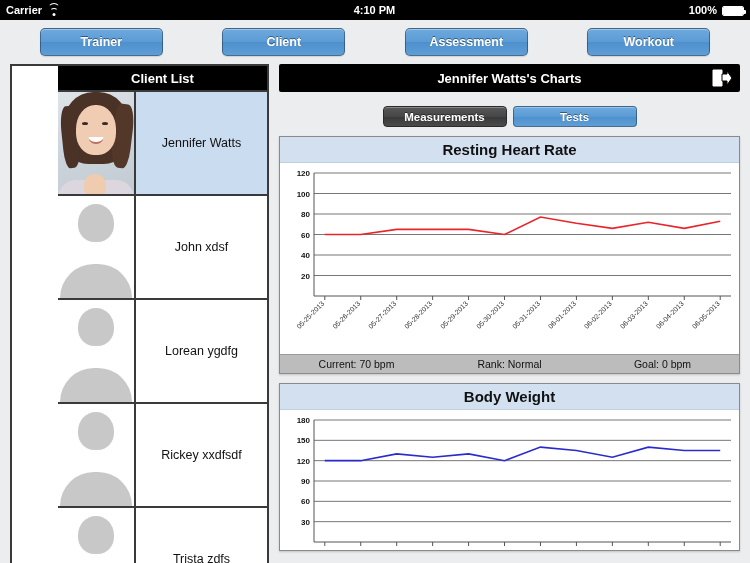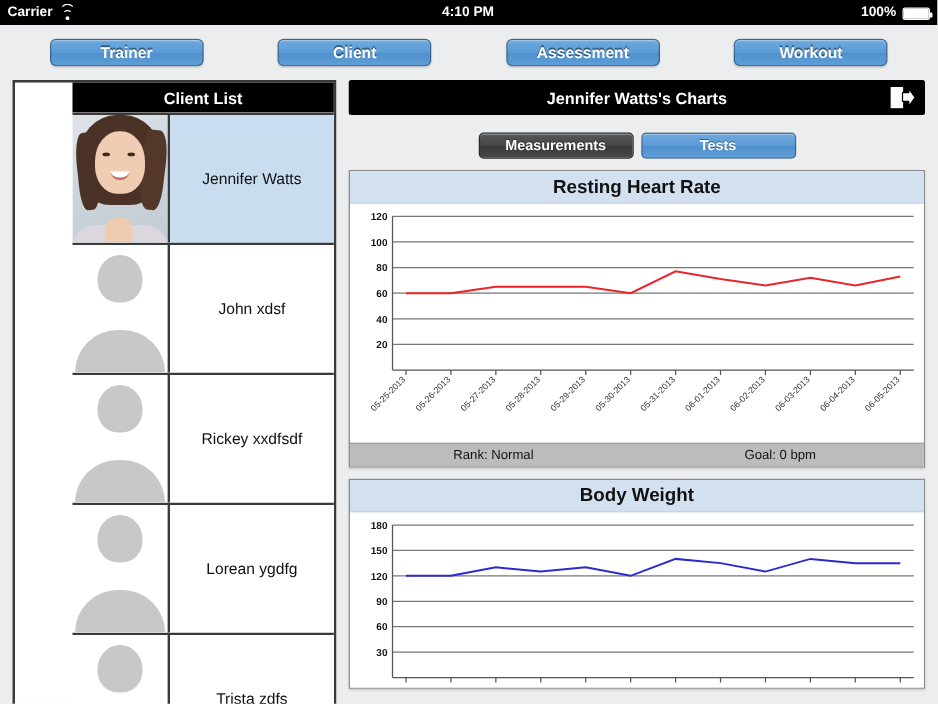--- a/index.html
+++ b/index.html
@@ -36,21 +36,21 @@
     width: 2px; height: 4px; background: #fff; border-radius: 0 1px 1px 0;
   }
   .battery span { display: block; height: 100%; background: #fff; border-radius: 1px; }
 
   
   .topnav {
     height: 44px; display: flex; align-items: center;
     justify-content: space-around; padding: 0 10px; background: #ebedef;
   }
   .nav-btn {
-    width: 123px; height: 22px; border-radius: 5px;
+    width: 123px; height: 28px; border-radius: 5px;
     color: #fff; font-size: 12.5px; font-weight: bold;
     display: flex; align-items: center; justify-content: center;
     text-shadow: 0 -1px 0 rgba(0,0,0,.45);
     border: 1px solid rgba(0,0,0,.35);
     background: linear-gradient(to bottom, #6ea9dd 0%, #5b9bd5 50%, #4e90cd 51%, #5f9ed6 100%);
     box-shadow: inset 0 1px 0 rgba(255,255,255,.35), 0 1px 1px rgba(0,0,0,.12);
     cursor: pointer;
   }
   .nav-btn.active {
     background: linear-gradient(to bottom, #585858 0%, #464646 50%, #383838 51%, #4a4a4a 100%);
@@ -214,28 +214,28 @@
         <div class="client-photo">
           <div class="avatar-placeholder"></div>
         </div>
         <div class="client-name">John xdsf</div>
       </div>
 
       <div class="client-row">
         <div class="client-photo">
           <div class="avatar-placeholder"></div>
         </div>
+        <div class="client-name">Lorean ygdfg</div>
+      </div>
+
+      <div class="client-row">
+        <div class="client-photo">
+          <div class="avatar-placeholder"></div>
+        </div>
         <div class="client-name">Rickey xxdfsdf</div>
-      </div>
-
-      <div class="client-row">
-        <div class="client-photo">
-          <div class="avatar-placeholder"></div>
-        </div>
-        <div class="client-name">Lorean ygdfg</div>
       </div>
 
       <div class="client-row">
         <div class="client-photo">
           <div class="avatar-placeholder"></div>
         </div>
         <div class="client-name">Trista zdfs</div>
       </div>
     </div>
   </div>
@@ -295,20 +295,21 @@
             <line x1="368.3189655172414" x2="368.3189655172414" y1="133" y2="137" stroke="#555" stroke-width="1"></line>
             <text x="0" y="0" class="tick-label" transform="translate(368.3189655172414,141) rotate(-45)" text-anchor="end">06-03-2013</text>
             <line x1="404.26724137931035" x2="404.26724137931035" y1="133" y2="137" stroke="#555" stroke-width="1"></line>
             <text x="0" y="0" class="tick-label" transform="translate(404.26724137931035,141) rotate(-45)" text-anchor="end">06-04-2013</text>
             <line x1="440.21551724137936" x2="440.21551724137936" y1="133" y2="137" stroke="#555" stroke-width="1"></line>
             <text x="0" y="0" class="tick-label" transform="translate(440.21551724137936,141) rotate(-45)" text-anchor="end">06-05-2013</text>
             <polyline points="44.78448275862069,71.5 80.73275862068965,71.5 116.68103448275863,66.375 152.6293103448276,66.375 188.57758620689657,66.375 224.52586206896552,71.5 260.4741379310345,54.07499999999999 296.4224137931035,60.224999999999994 332.37068965517244,65.35 368.3189655172414,59.2 404.26724137931035,65.35 440.21551724137936,58.17500000000001" fill="none" stroke="#e8252a" stroke-width="1.6"></polyline>
           </svg>
       </div>
       <div class="chart-footer">
+        <span>Current: 70 bpm</span>
         <span>Rank: Normal</span>
         <span>Goal: 0 bpm</span>
       </div>
     </div>
 
     <div class="chart-card">
       <div class="chart-title">Body Weight</div>
       <div class="chart-plot">
         <svg id="svg-bw" width="459" height="140" viewBox="0 0 459 140">
             <line x1="34" x2="451" y1="111.66666666666667" y2="111.66666666666667" stroke="#777" stroke-width="1"></line>

